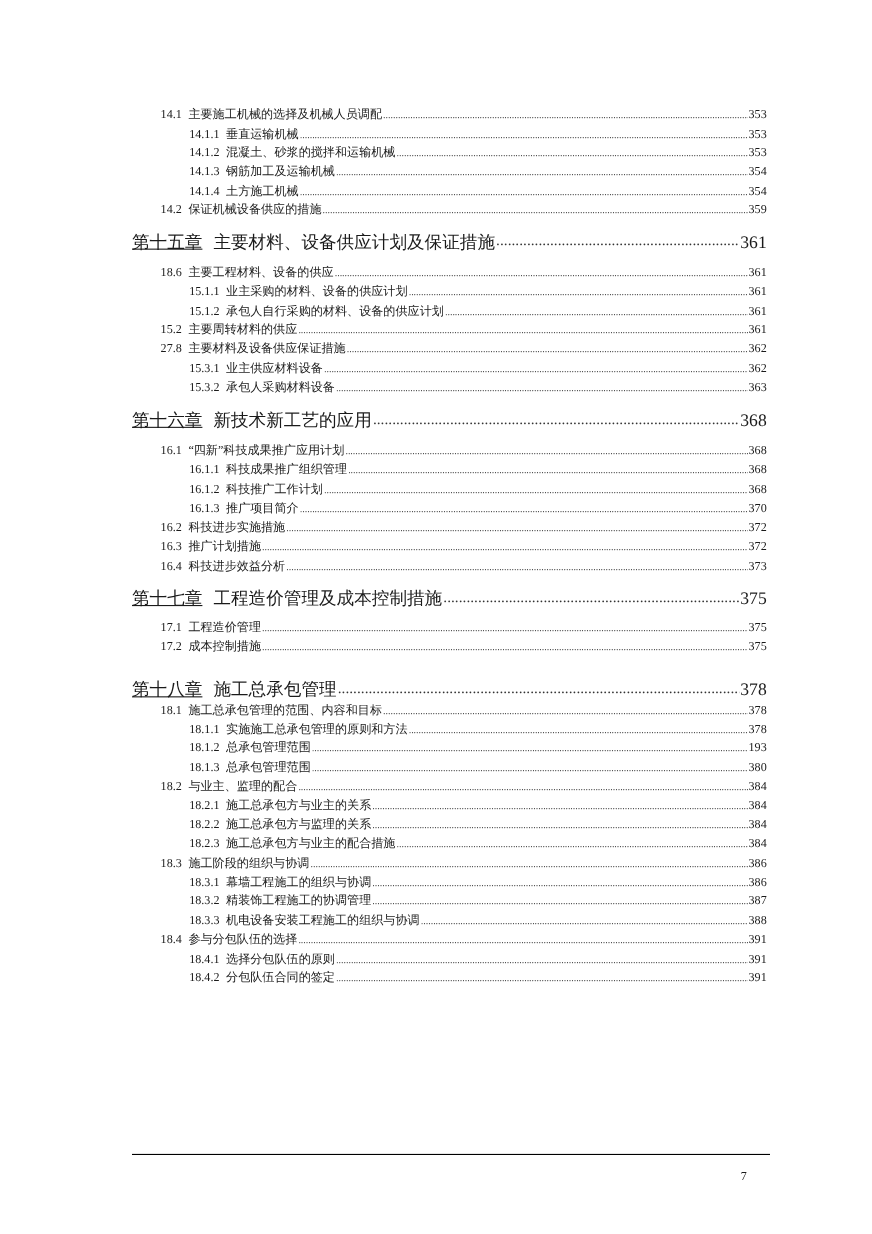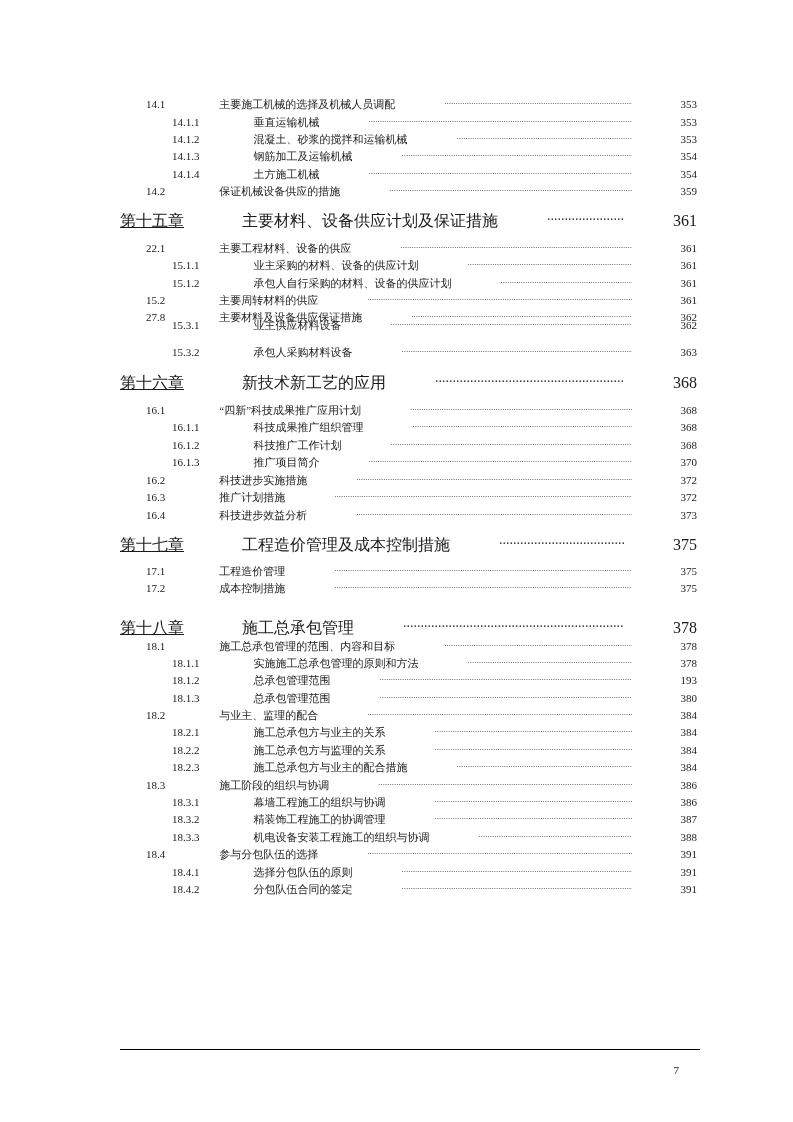--- a/index.html
+++ b/index.html
@@ -1,19 +1,19 @@
 <!DOCTYPE html>
 <html><head>
   <meta charset="utf-8">
   <style>
     html, body { margin: 0; padding: 0; background: #ffffff; }
     body { width: 793px; height: 1122px; position: relative; overflow: hidden;
            font-family: "Liberation Serif", "DejaVu Serif", serif; color: #1a1a1a; }
     .toc { position: absolute; left: 0; top: 0; width: 793px; }
-    .row { position: absolute; display: flex; align-items: flex-start; white-space: nowrap; gap: 48px; }
+    .row { position: absolute; display: flex; align-items: center; white-space: nowrap; }
     .row .num { margin-right: 6px; }
     .row .leader { flex: 1 1 auto; overflow: hidden; margin: 0 1px; position: relative; height: 1em; }
     .row .leader::before {
       content: "................................................................................................................................................................................................................................................................................................................................";
       position: absolute; left: 0; bottom: 0; letter-spacing: 0px; white-space: nowrap; color: #333;
     }
     .row .page { text-align: right; }
     .l2, .l3 { font-size: 11px; height: 16px; line-height: 16px; right: 96px; }
     .l2 { left: 146px; }
     .l3 { left: 172px; }
@@ -66,21 +66,21 @@
       <span class="page">359</span>
     </div>
 
   <div class="row ch" style="top:209px">
       <span class="num">第十五章</span>
       <span>主要材料、设备供应计划及保证措施</span>
       <span class="leader"></span>
       <span class="page">361</span>
     </div>
   <div class="row l2" style="top:240px">
-      <span class="num">22.1</span>
+      <span class="num">18.6</span>
       <span>主要工程材料、设备的供应</span>
       <span class="leader"></span>
       <span class="page">361</span>
     </div>
   <div class="row l3" style="top:257px">
       <span class="num">15.1.1</span>
       <span>业主采购的材料、设备的供应计划</span>
       <span class="leader"></span>
       <span class="page">361</span>
     </div>
@@ -95,21 +95,21 @@
       <span>主要周转材料的供应</span>
       <span class="leader"></span>
       <span class="page">361</span>
     </div>
   <div class="row l2" style="top:309px">
       <span class="num">27.8</span>
       <span>主要材料及设备供应保证措施</span>
       <span class="leader"></span>
       <span class="page">362</span>
     </div>
-  <div class="row l3" style="top:317px">
+  <div class="row l3" style="top:327px">
       <span class="num">15.3.1</span>
       <span>业主供应材料设备</span>
       <span class="leader"></span>
       <span class="page">362</span>
     </div>
   <div class="row l3" style="top:344px">
       <span class="num">15.3.2</span>
       <span>承包人采购材料设备</span>
       <span class="leader"></span>
       <span class="page">363</span>

